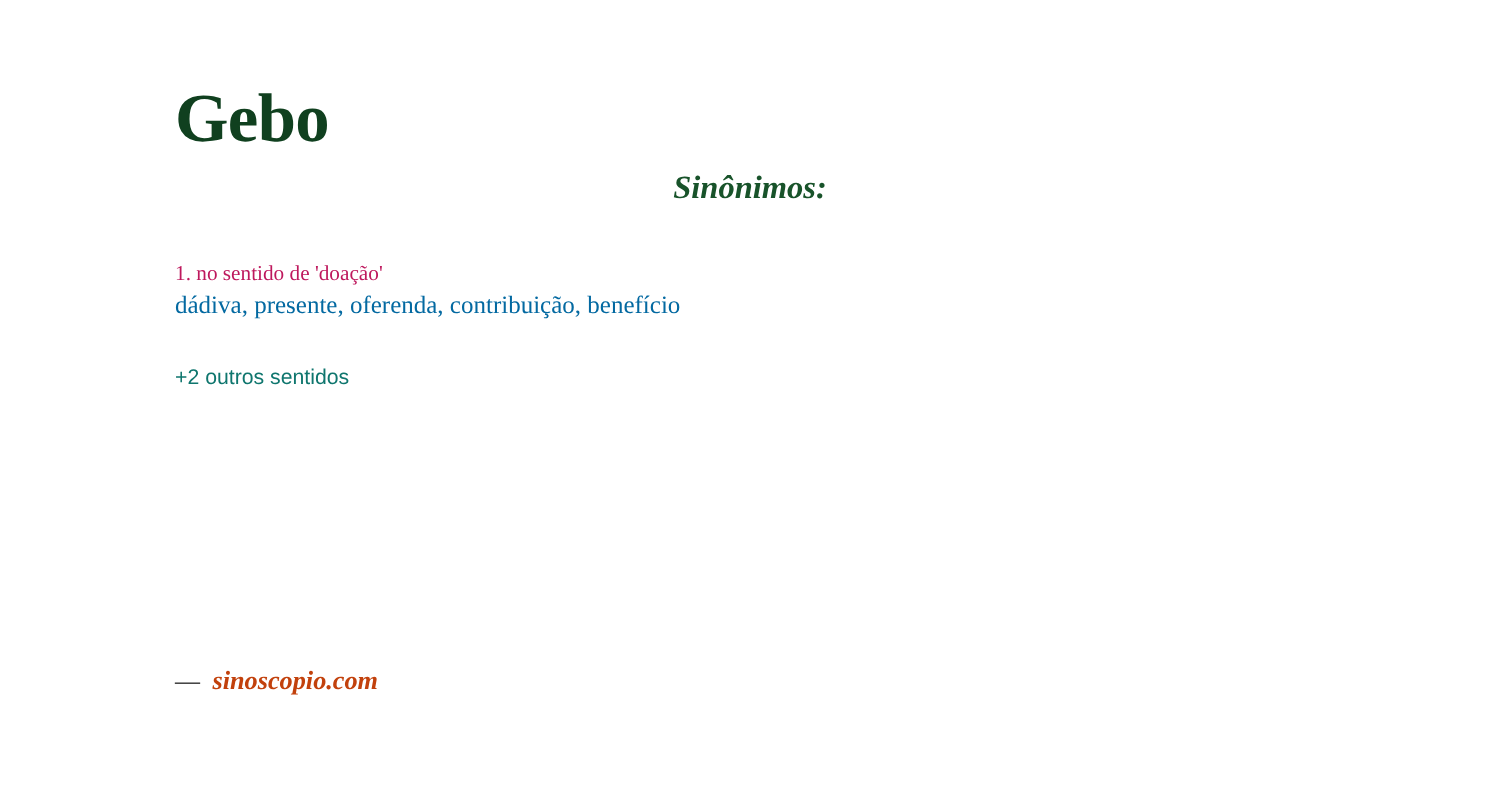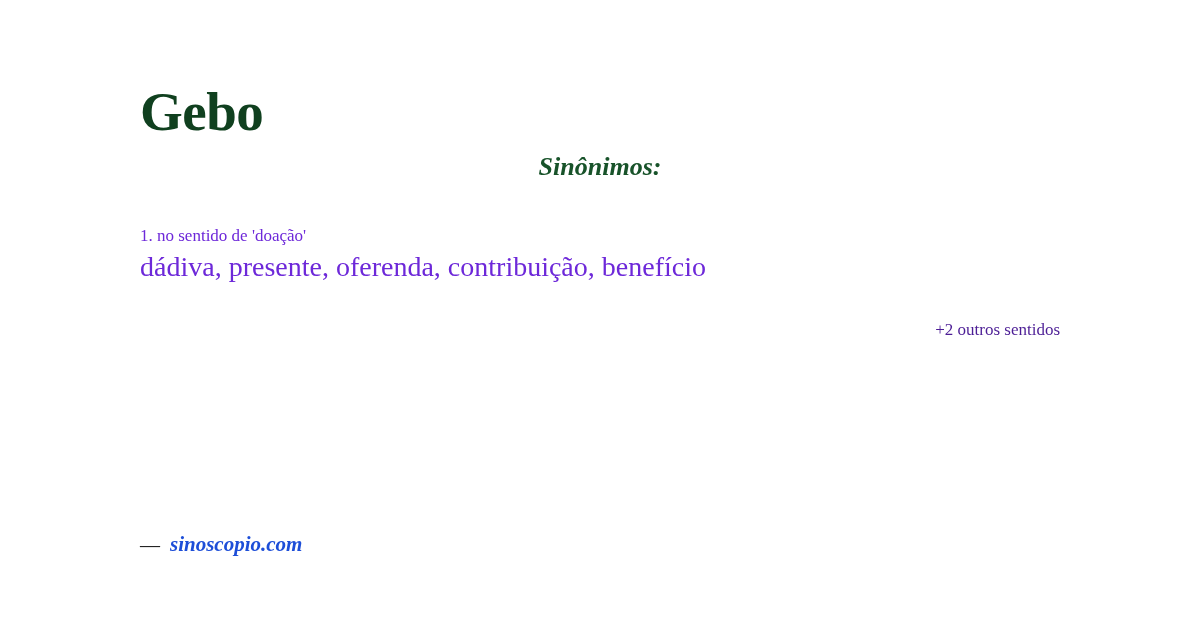--- a/index.html
+++ b/index.html
@@ -11,21 +11,21 @@
     height: 628px;
     background: #ffffff;
     font-family: "Liberation Serif", serif;
     overflow: hidden;
   }
   .page {
     position: relative;
     width: 1200px;
     height: 628px;
     box-sizing: border-box;
-    padding: 83px 140px 0 140px;
+    padding: 66px 140px 0 140px;
   }
   .word-title {
     font-family: "Liberation Serif", serif;
     font-weight: bold;
     font-size: 55px;
     line-height: 1.05;
     color: #10401f;
     margin: 0;
     letter-spacing: -0.5px;
   }
@@ -41,58 +41,57 @@
   }
   .senses {
     margin-top: 44px;
   }
   .sense {
     margin-bottom: 26px;
   }
   .sense-label {
     font-family: "Liberation Serif", serif;
     font-size: 17px;
-    color: #6d28d9;
+    color: #be185d;
     line-height: 1.2;
     margin: 0 0 2px 0;
   }
   .sense-synonyms {
     font-family: "Liberation Serif", serif;
-    font-size: 28px;
-    color: #6d28d9;
+    font-size: 20px;
+    color: #0369a1;
     line-height: 1.35;
     margin: 0;
   }
   .more-senses {
-    font-family: Liberation Serif, serif;
+    font-family: Liberation Sans, sans-serif;
     font-size: 17px;
-    color: #4c1d95;
+    color: #0f766e;
     margin: 34px 0 0 0;
-    text-align: right;
   }
   .footer {
     position: absolute;
     left: 140px;
     top: 534px;
     display: flex;
     align-items: center;
     gap: 10px;
   }
   .footer-dash {
     font-family: "Liberation Serif", serif;
     font-size: 20px;
     color: #111111;
     line-height: 1;
   }
   .footer-source {
     font-family: "Liberation Serif", serif;
     font-style: italic;
     font-weight: bold;
     font-size: 21px;
-    color: #1d4ed8;
+    color: #c2410c;
     line-height: 1;
   }
 </style>
 </head>
 <body>
 
 <div class="page">
 
   <h1 class="word-title">Gebo</h1>
   <div class="subtitle">Sinônimos:</div>

